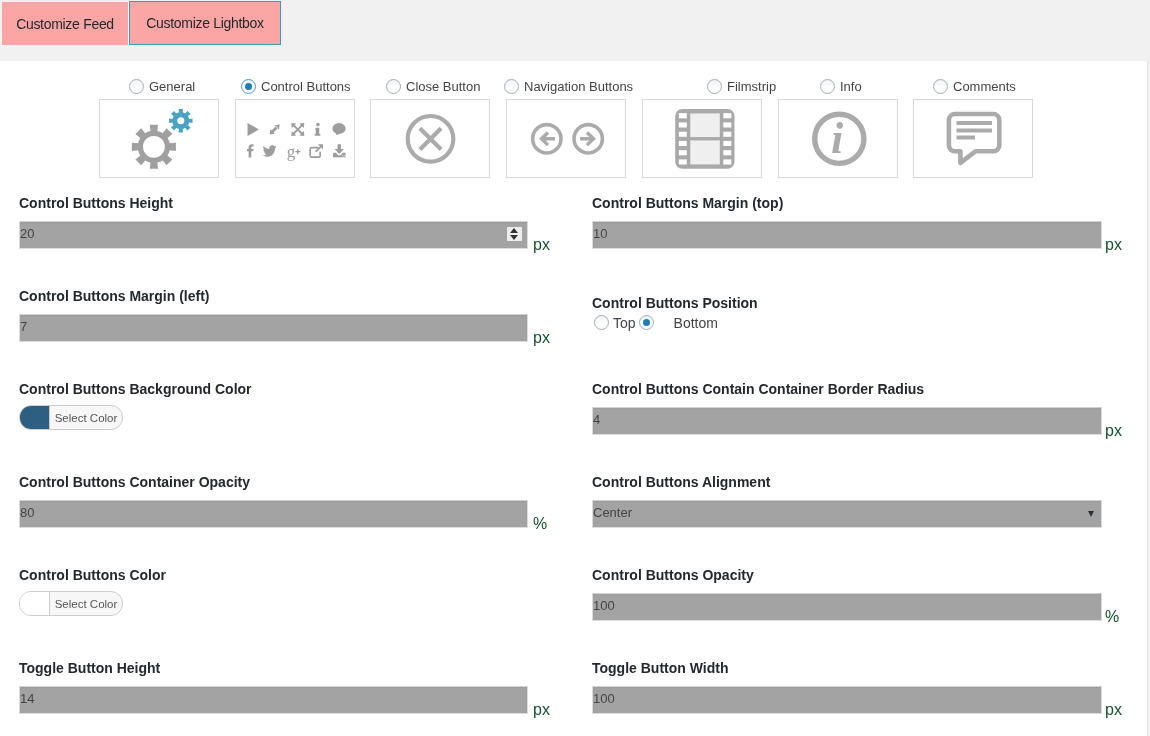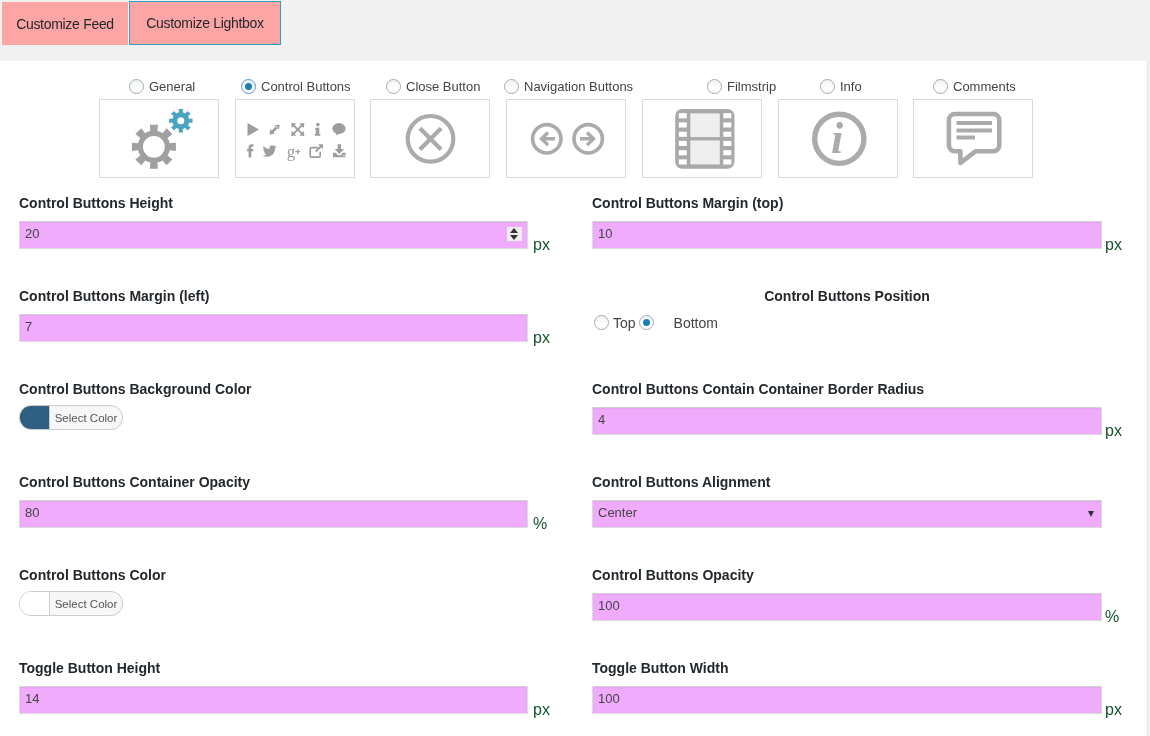--- a/index.html
+++ b/index.html
@@ -17,22 +17,22 @@
 .radio.on { border-color:#5695ce; }
 .radio.on::after { content:""; position:absolute; left:3px; top:3px; width:7px; height:7px; border-radius:50%; background:#1b7fb5; }
 .radio.on2 { border-color:#9eb0bf; }
 .radio.on2::after { content:""; position:absolute; left:3px; top:3px; width:7px; height:7px; border-radius:50%; background:#1b7fb5; }
 .selgroup span.lbl { margin-left:5px; }
 
 .ibox { position:absolute; top:38px; width:120px; height:79px; background:#fff; border:1px solid #d9d9d9;
   display:flex; align-items:center; justify-content:center; }
 
 .flabel { position:absolute; font-size:14px; font-weight:bold; color:#23282d; }
-.finput { position:absolute; height:28px; background:#f0abfc; border:1px solid #dcdcdc; border-top-color:#d2d2d2; box-shadow:inset 0 1px 2px rgba(0,0,0,0.05); font-size:13px; color:#444;
-  display:flex; align-items:center; padding-left:5px; padding-bottom:2px; }
+.finput { position:absolute; height:28px; background:#a3a3a3; border:1px solid #dcdcdc; border-top-color:#d2d2d2; box-shadow:inset 0 1px 2px rgba(0,0,0,0.05); font-size:13px; color:#444;
+  display:flex; align-items:center; padding-bottom:2px; }
 .suffix { position:absolute; font-size:16px; color:#14532d;margin-top:9px; }
 .lcol { left:19px; width:509px; }
 .rcol { left:592px; width:510px; }
 .colorbtn { position:absolute; width:104px; height:25px; display:flex; border:1px solid #ccc; border-radius:12px; background:#f7f7f7; overflow:hidden; align-items:stretch; }
 .swatch { width:30px; flex:none; border-right:1px solid #ccc; }
 .cbtxt { font-size:11.5px; color:#555; flex:1; display:flex; align-items:center; justify-content:center; }
 .spinner { position:absolute; right:5px; top:5px; width:15px; height:14px; background:#ededed; }
 .spinner::before { content:""; position:absolute; left:3px; top:1px; border-left:4.5px solid transparent; border-right:4.5px solid transparent; border-bottom:5px solid #333; }
 .spinner::after { content:""; position:absolute; left:3px; bottom:1px; border-left:4.5px solid transparent; border-right:4.5px solid transparent; border-top:5px solid #333; }
 .selarrow { position:absolute; right:7.5px; top:10.5px; border-left:3.5px solid transparent; border-right:3.5px solid transparent; border-top:6px solid #2c3338; }
@@ -166,21 +166,21 @@
   </div>
 
   <div class="flabel lcol" style="top:134px;">Control Buttons Height</div>
   <div class="flabel rcol" style="top:134px;">Control Buttons Margin (top)</div>
   <div class="finput lcol" style="top:159.5px;">20<span class="spinner"></span></div>
   <div class="finput rcol" style="top:159.5px;">10</div>
   <div class="suffix" style="left:533px; top:166px;">px</div>
   <div class="suffix" style="left:1105px; top:166px;">px</div>
 
   <div class="flabel lcol" style="top:227px;">Control Buttons Margin (left)</div>
-  <div class="flabel rcol" style="top:227px;text-align:center;">Control Buttons Position</div>
+  <div class="flabel rcol" style="top:234px;">Control Buttons Position</div>
   <div class="finput lcol" style="top:252.5px;">7</div>
   <div class="suffix" style="left:533px; top:259px;">px</div>
   <div class="formradio" style="left:594px; top:254px;">
       <span class="radio"></span>
       <span class="lbl" style="margin-left:4px;">Top</span>
       <span class="radio on2" style="margin-left:3px;"></span>
       <span class="lbl" style="margin-left:20px;">Bottom</span>
     </div>
 
   <div class="flabel lcol" style="top:320px;">Control Buttons Background Color</div>

